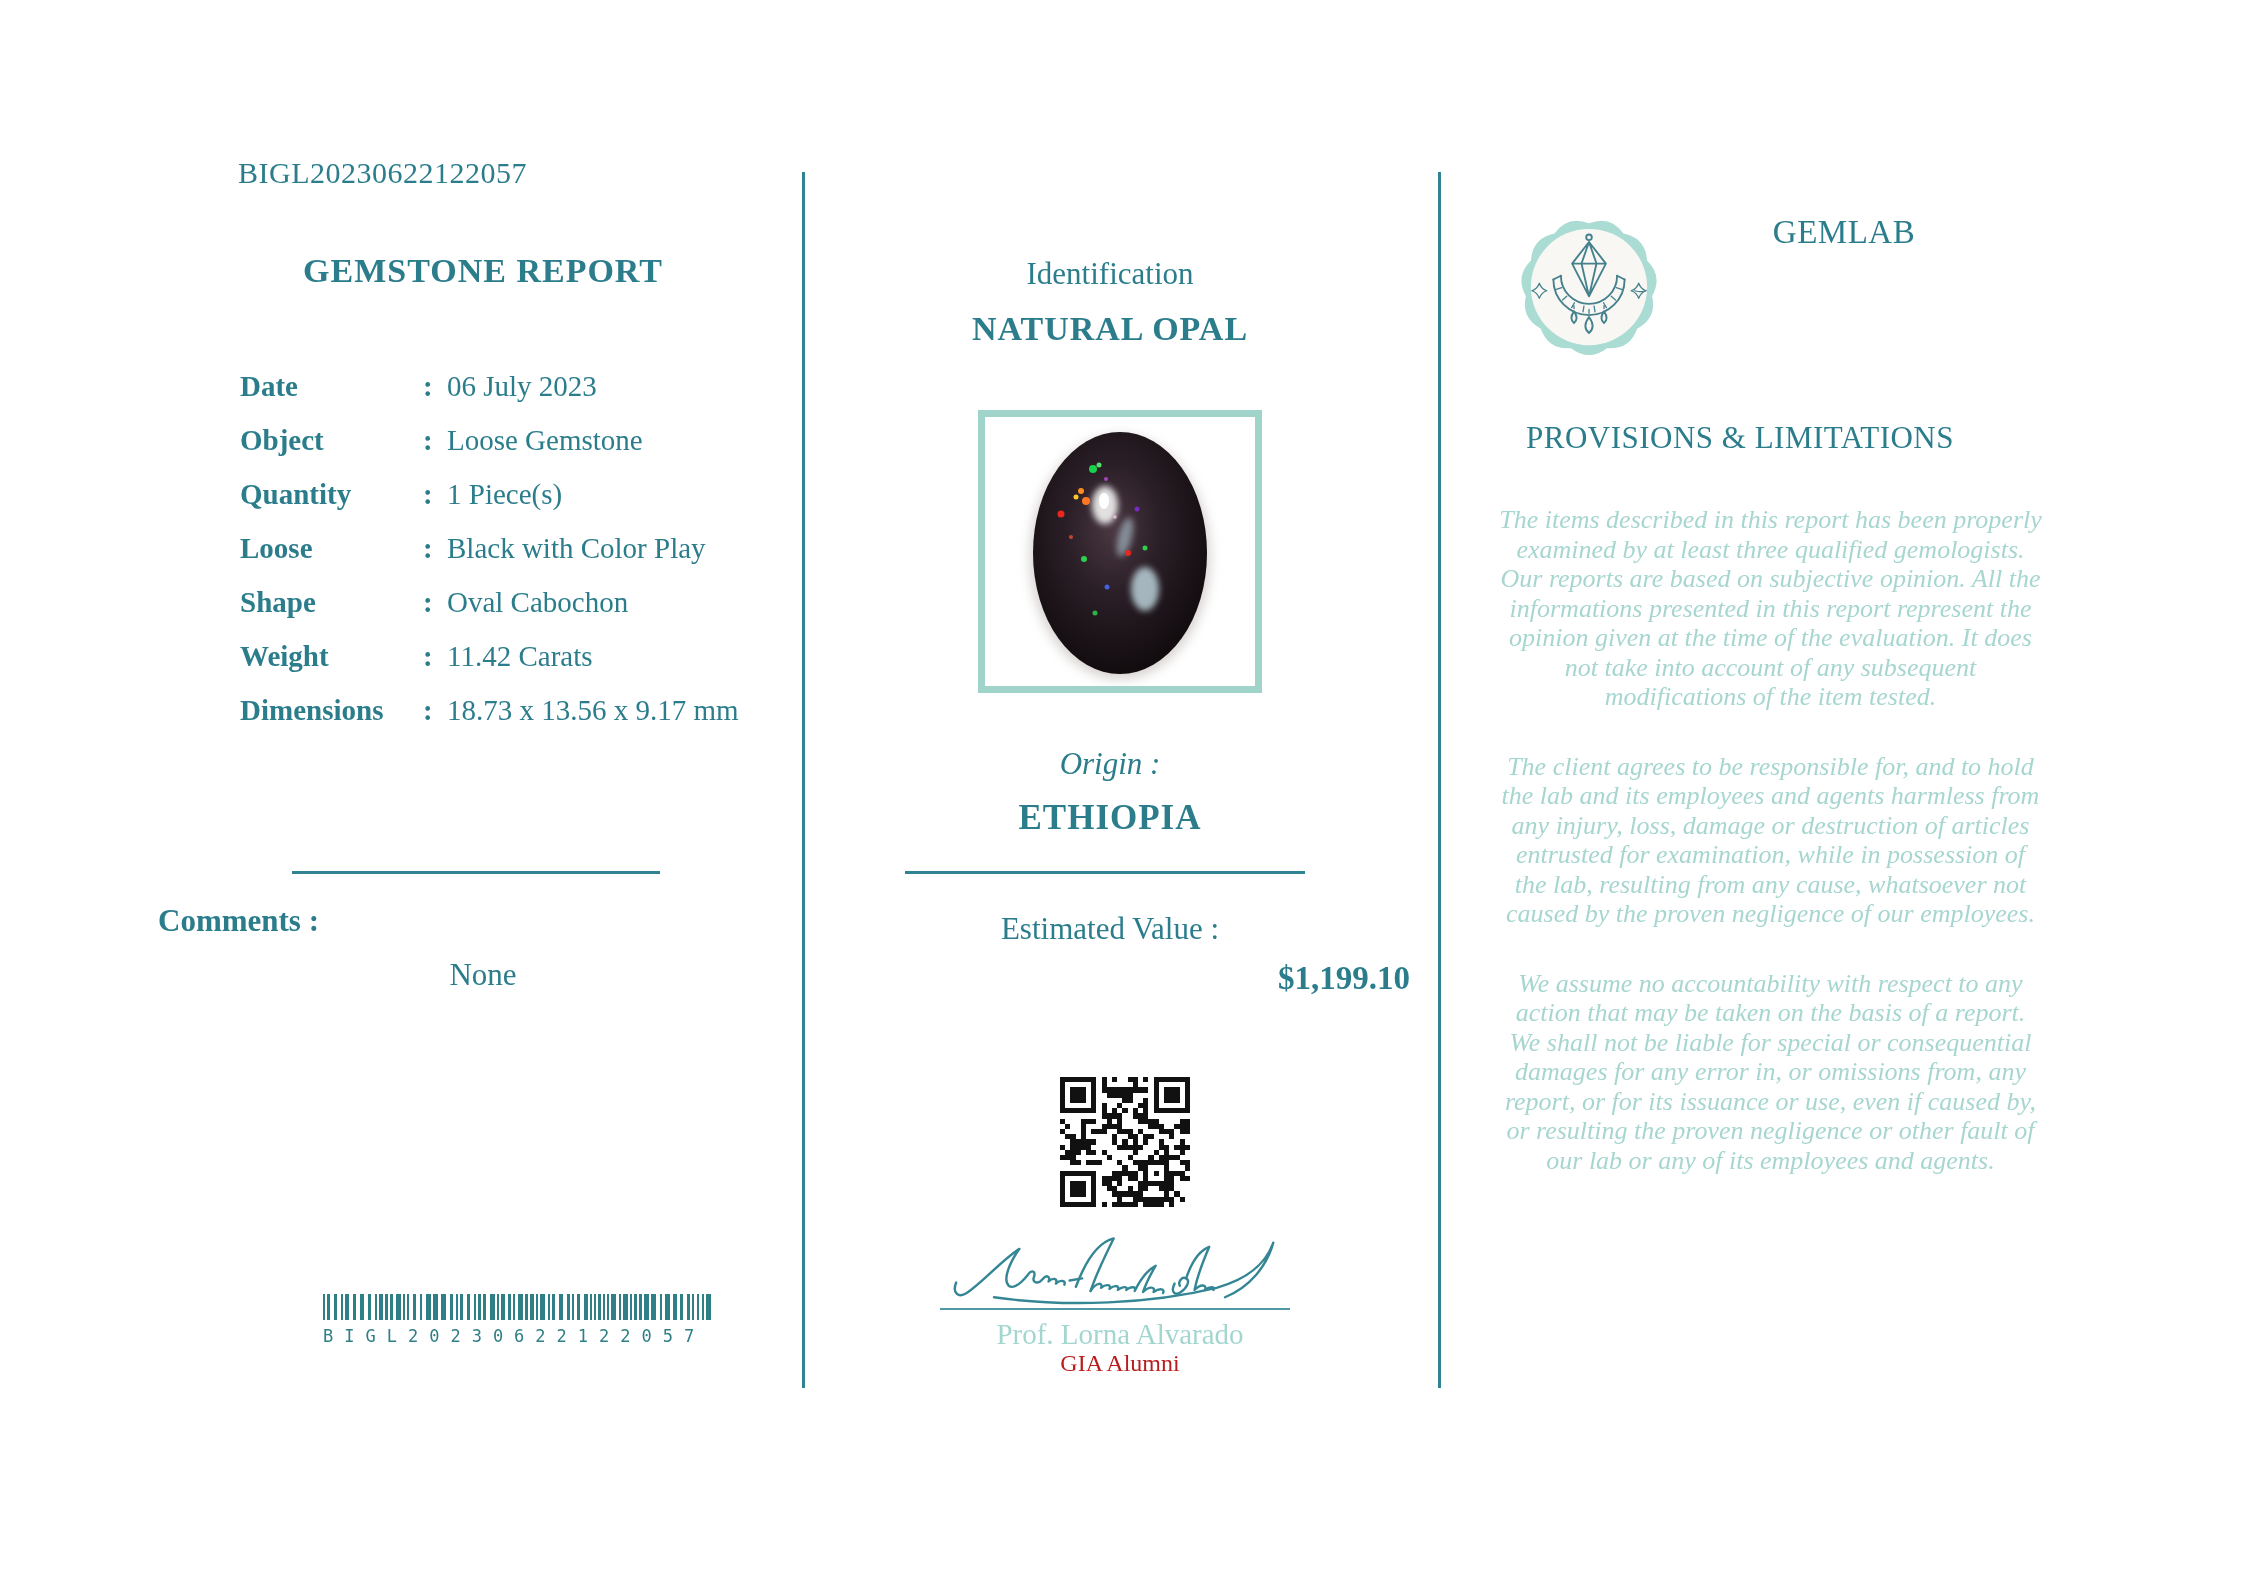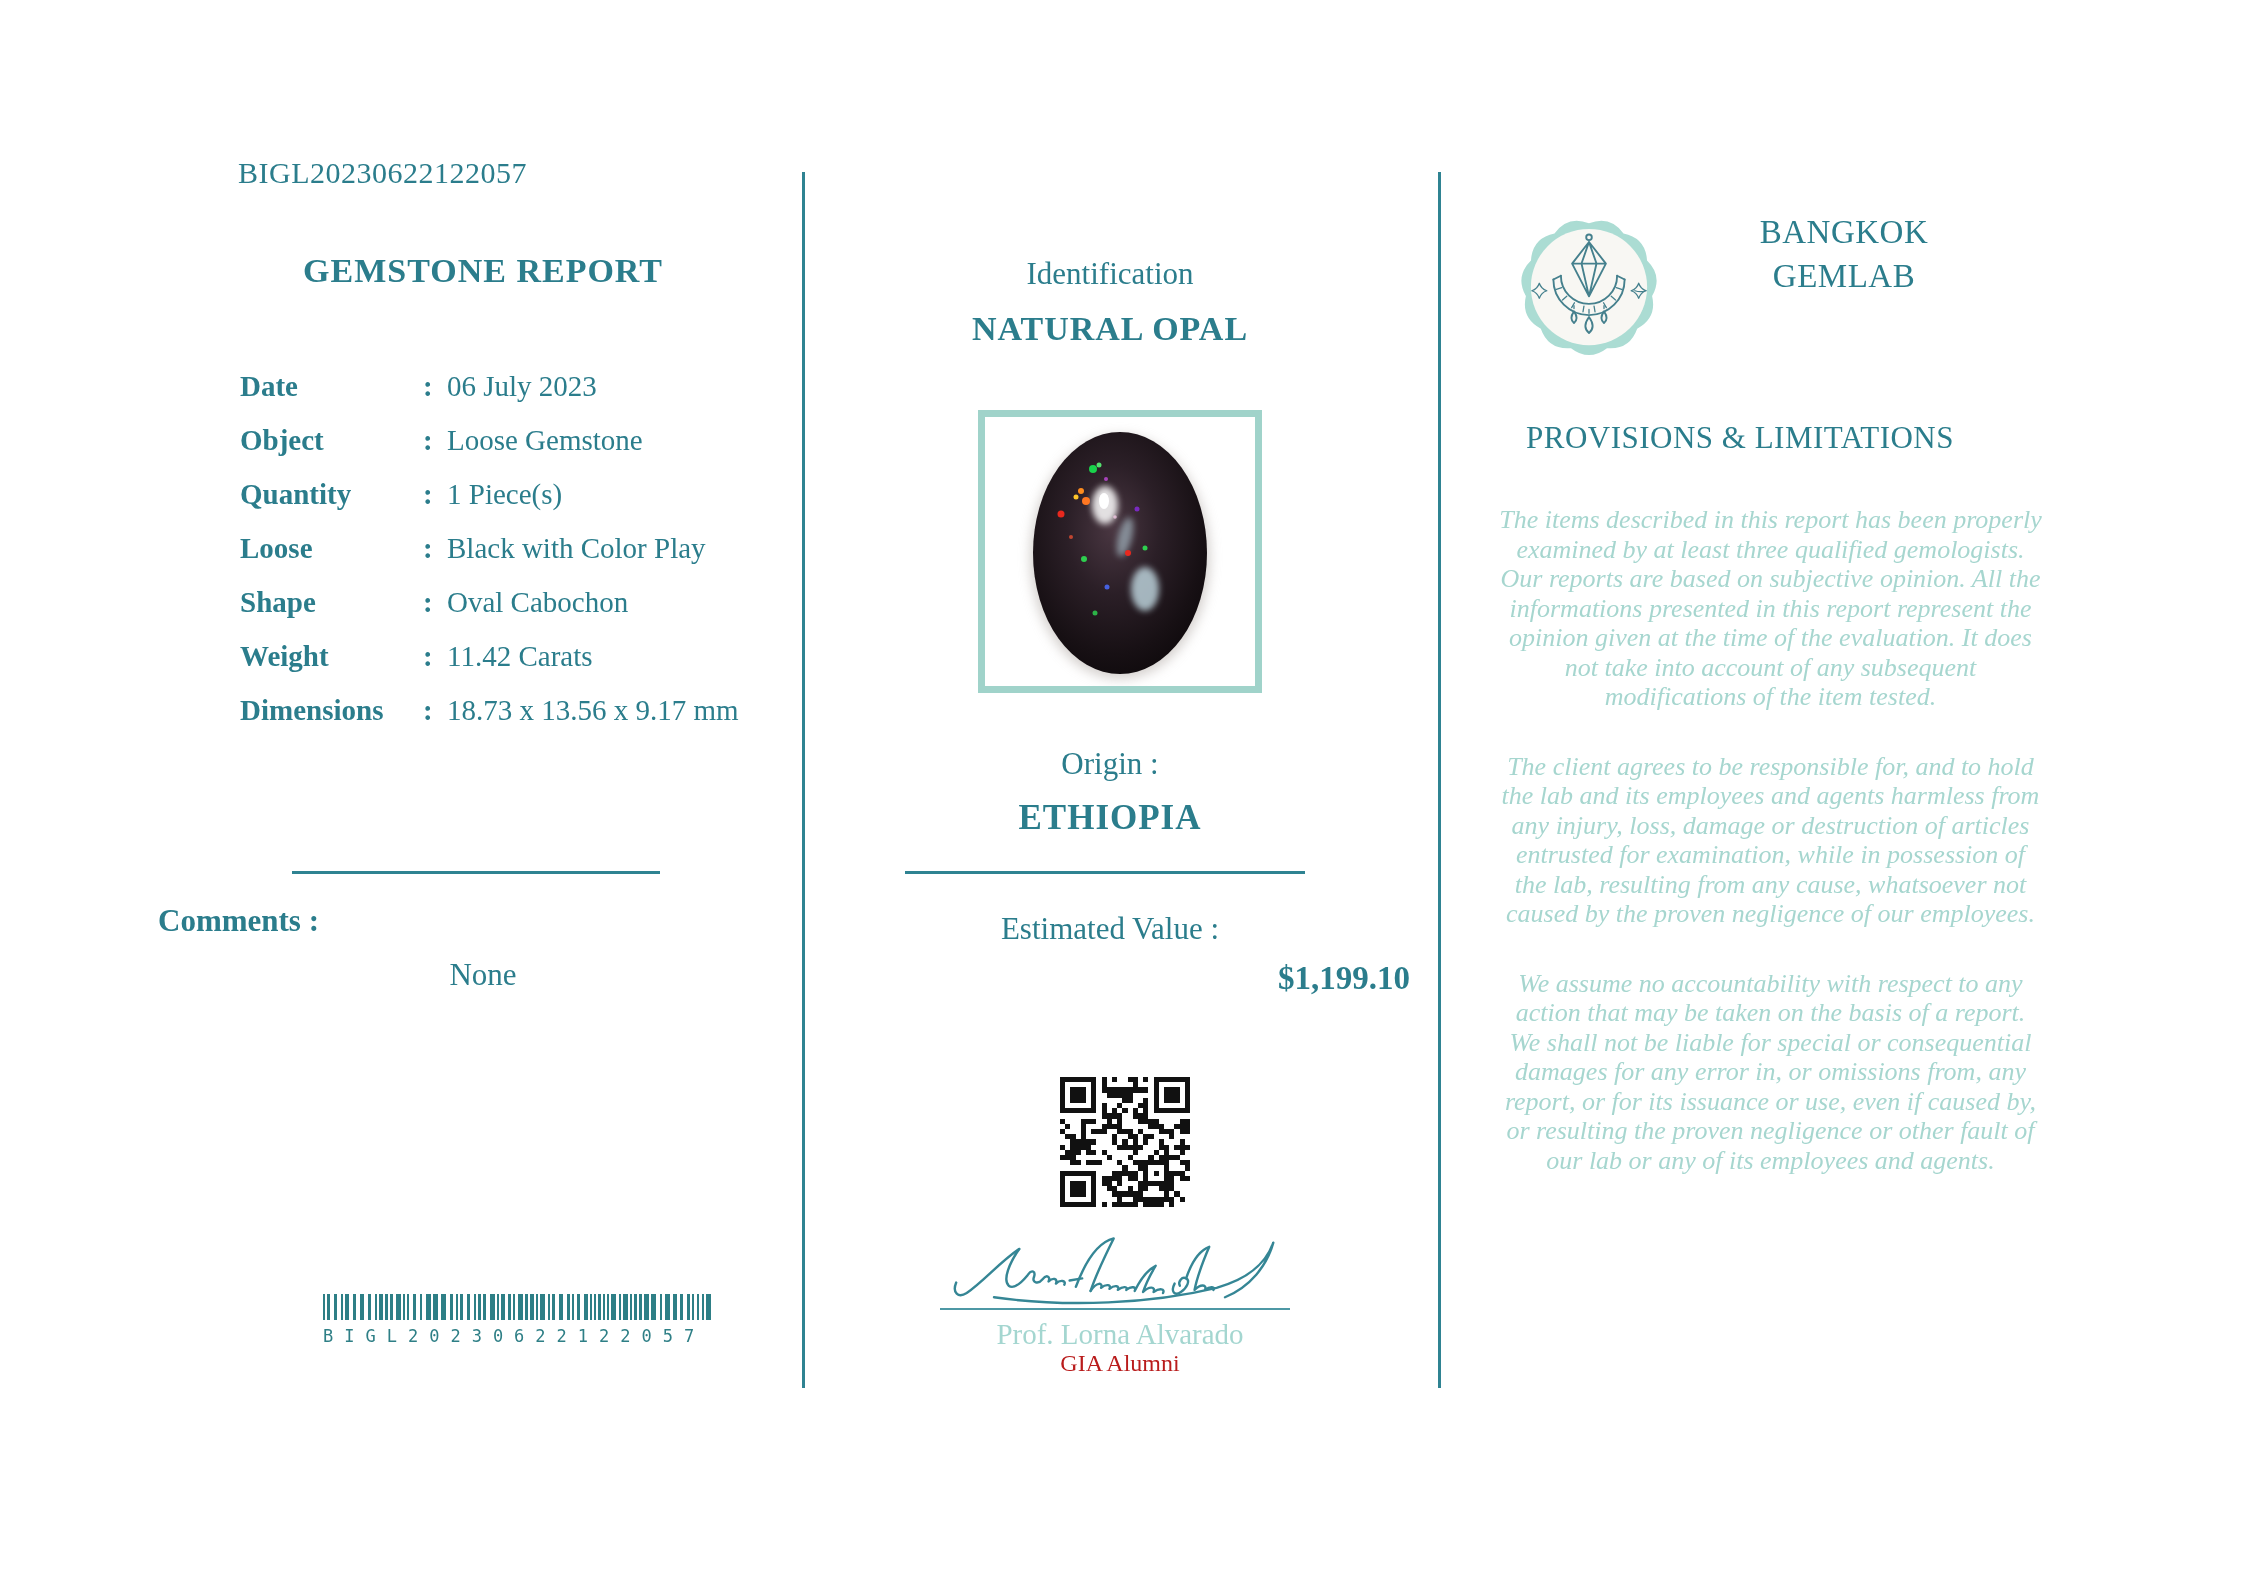--- a/index.html
+++ b/index.html
@@ -39,21 +39,21 @@
   .barcode{left:323px;top:1294px;width:388px;text-align:left;}
   .bc-text{font-family:"DejaVu Sans Mono","Liberation Mono",monospace;font-size:17px;
            letter-spacing:11px;color:var(--barcode);margin-top:1px;white-space:nowrap;}
 
   
   .mid-heading{left:810px;top:256px;width:600px;text-align:center;font-size:31px;color:var(--teal);}
   .mid-result{left:810px;top:310px;width:600px;text-align:center;font-size:34px;
               font-weight:bold;letter-spacing:1px;color:var(--teal);}
   .gem-frame{left:978px;top:410px;width:284px;height:283px;border:7px solid var(--mint-frame);
              box-sizing:border-box;background:#ffffff;}
-  .origin-label{left:810px;top:746px;width:600px;text-align:center;font-size:31px;color:var(--teal);}
+  .origin-label{left:810px;top:746px;width:600px;text-align:center;font-size:31px;color:var(--teal);font-style:italic;}
   .origin-value{left:810px;top:798px;width:600px;text-align:center;font-size:35px;
                 font-weight:bold;letter-spacing:1px;color:var(--teal);}
   .mid-div{left:905px;top:871px;width:400px;}
   .est-label{left:810px;top:911px;width:600px;text-align:center;font-size:31px;color:var(--teal);}
   .est-value{left:810px;top:960px;width:600px;text-align:right;font-size:33px;
              font-weight:bold;color:var(--teal);}
   .qr{left:1060px;top:1077px;width:130px;height:130px;}
   .signature{left:952px;top:1236px;}
   .sig-line{left:940px;top:1308px;width:350px;height:2px;background:#4e98a5;}
   .signer-name{left:810px;top:1318px;width:620px;text-align:center;font-size:29px;color:#a4d6d0;}
@@ -604,21 +604,20 @@
       <path d="M64,106 C60.5,111 60.5,115.5 64,118.5 C67.5,115.5 67.5,111 64,106 Z"></path>
       <path d="M96,106 C92.5,111 92.5,115.5 96,118.5 C99.5,115.5 99.5,111 96,106 Z"></path>
       <g stroke-width="1.4">
         <path d="M27,76 Q29,82 35,84 Q29,86 27,92 Q25,86 19,84 Q25,82 27,76 Z"></path>
         <path d="M133,76 Q135,82 141,84 Q135,86 129,84 M133,76 Q131,82 125,84 M133,92 Q135,86 141,84 M133,92 Q131,86 125,84"></path>
       </g>
     </g>
   </svg>
 
   <div class="abs org-name">
-    <div>BANGKOK</div>
     <div>GEMLAB</div>
   </div>
 
   <div class="abs provisions-title">PROVISIONS &amp; LIMITATIONS</div>
 
   <div class="abs paras">
     <p>The items described in this report has been properly examined by at least three qualified gemologists. Our reports are based on subjective opinion. All the informations presented in this report represent the opinion given at the time of the evaluation. It does not take into account of any subsequent modifications of the item tested.</p>
     <p>The client agrees to be responsible for, and to hold the lab and its employees and agents harmless from any injury, loss, damage or destruction of articles entrusted for examination, while in possession of the lab, resulting from any cause, whatsoever not caused by the proven negligence of our employees.</p>
     <p>We assume no accountability with respect to any action that may be taken on the basis of a report. We shall not be liable for special or consequential damages for any error in, or omissions from, any report, or for its issuance or use, even if caused by, or resulting the proven negligence or other fault of our lab or any of its employees and agents.</p>
   </div>

